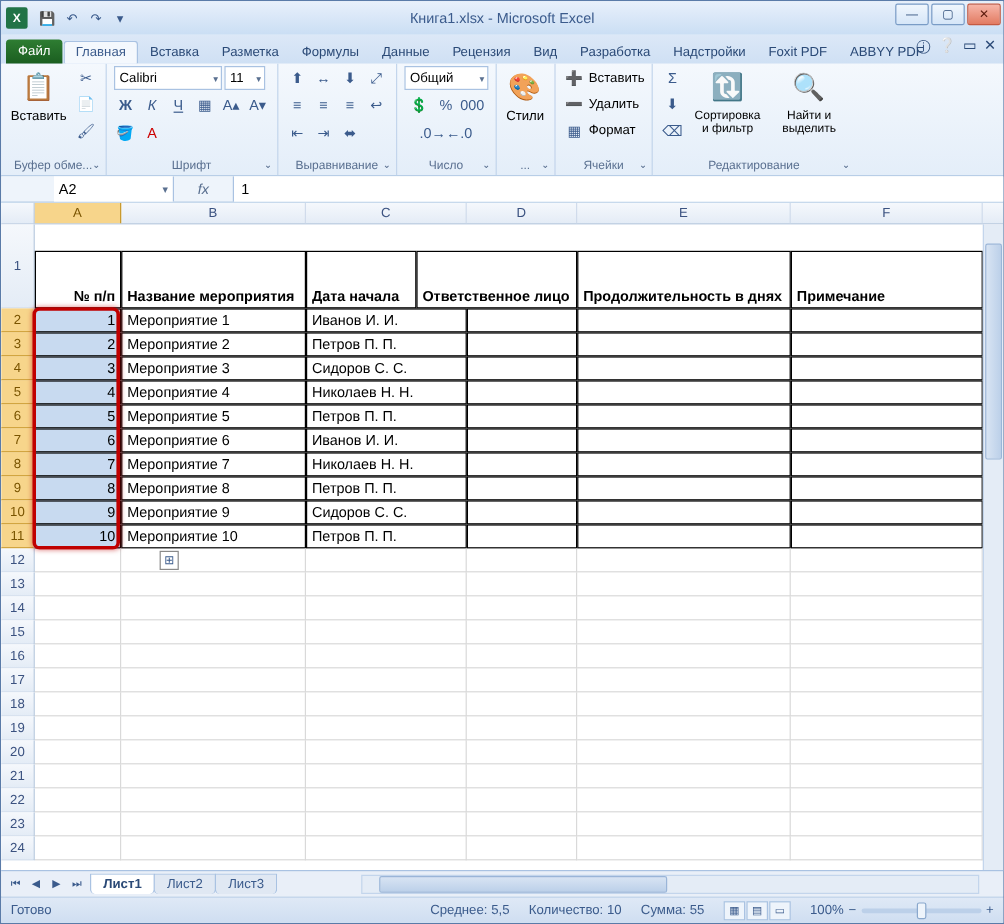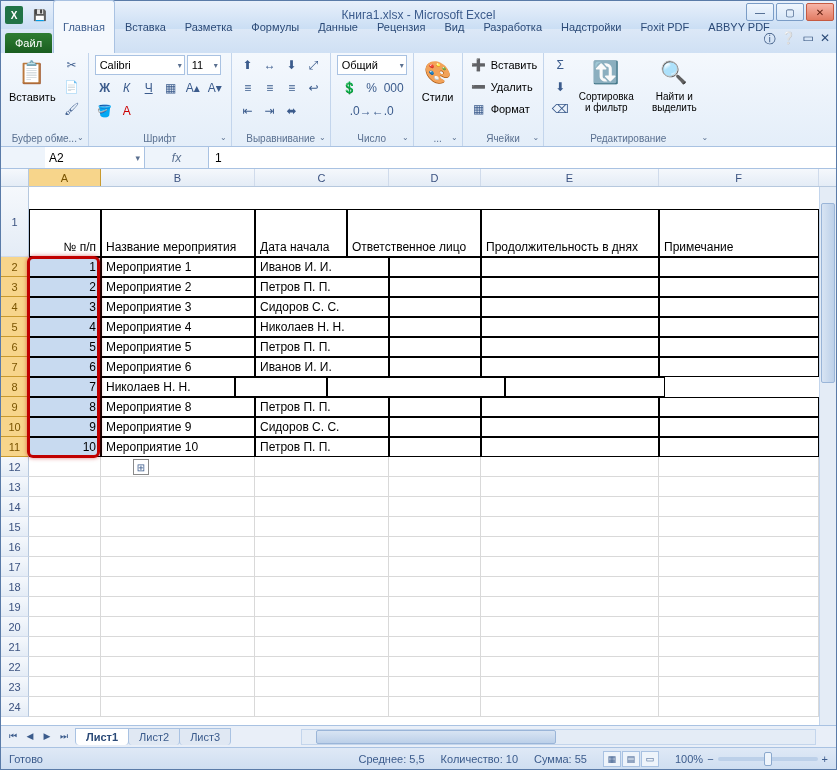--- a/index.html
+++ b/index.html
@@ -12,21 +12,21 @@
 .qat { display: flex; gap: 2px; margin-left: 4px; }
 .qat-btn { width: 18px; height: 18px; display: inline-flex; align-items: center; justify-content: center; font-size: 11px; color: #3b5b8c; }
 .title-text { position: absolute; left: 50%; transform: translateX(-50%); font-size: 12px; }
 .win-ctrl { position: absolute; right: 2px; top: 2px; display: flex; gap: 2px; }
 .win-btn { width: 28px; height: 18px; border: 1px solid #7a9cc6; background: linear-gradient(#f0f6fd,#d6e6f8); border-radius: 2px; display: flex; align-items: center; justify-content: center; font-size: 10px; color: #2b4a77; }
 .win-btn.close { background: linear-gradient(#f7b5a8,#e27b62); border-color: #c55a42; color: #5b1a0c; }
 
 
 .ribbon-tabs { height: 24px; background: linear-gradient(#dce8f7,#cfe0f4); display: flex; align-items: flex-end; font-size: 11px; padding-left: 4px; gap: 1px; position: relative; }
 .file-tab { background: linear-gradient(#2e7d32,#1b5e20); color: #fff; padding: 4px 10px; border-radius: 3px 3px 0 0; font-size: 11px; }
-.tab { padding: 20px 9px; color: #2b4a77; cursor: pointer; border-radius: 3px 3px 0 0; margin-top: 27px; }
+.tab { padding: 3px 9px; color: #2b4a77; cursor: pointer; border-radius: 3px 3px 0 0; margin-top: 27px; }
 .tab.active { background: #f4f8fd; border: 1px solid #a9c2e2; border-bottom: none; color: #3b5b8c; }
 .help-area { position: absolute; right: 6px; top: 2px; display: flex; gap: 6px; font-size: 12px; color: #2b4a77; }
 
 
 .ribbon { height: 94px; background: linear-gradient(#f4f8fd,#e4eef9); border-bottom: 1px solid #a9c2e2; display: flex; font-size: 11px; }
 .group { border-right: 1px solid #c3d5ec; padding: 2px 6px 0 6px; display: flex; flex-direction: column; justify-content: space-between; }
 .group-label { text-align: center; font-size: 10px; color: #5a7090; padding: 1px 0 2px; position: relative; }
 .group-label::after { content: "⌄"; position: absolute; right: -2px; font-size: 8px; color: #5a7090; }
 .group-body { display: flex; align-items: flex-start; gap: 4px; flex: 1; }
 .big-btn { display: flex; flex-direction: column; align-items: center; gap: 2px; padding: 2px; }
@@ -34,40 +34,40 @@
 .btn-stack { display: flex; flex-direction: column; gap: 2px; }
 .sm-btn { width: 20px; height: 20px; display: inline-flex; align-items: center; justify-content: center; font-size: 12px; color: #3b5b8c; }
 .combo { height: 20px; border: 1px solid #a9c2e2; background: #fff; font-size: 11px; padding: 0 14px 0 4px; display: inline-flex; align-items: center; position: relative; }
 .combo::after { content: "▾"; position: absolute; right: 2px; font-size: 8px; color: #5a7090; }
 .row { display: flex; gap: 2px; align-items: center; }
 
 
 .fbar-row { height: 22px; border-bottom: 1px solid #a9c2e2; display: flex; align-items: stretch; background: #eef4fb; font-size: 12px; padding-left: 44px; }
 .namebox { width: 100px; border-right: 1px solid #a9c2e2; display: flex; align-items: center; padding: 0 4px; background: #fff; position: relative; }
 .namebox::after { content: "▾"; position: absolute; right: 4px; color: #5a7090; font-size: 9px; }
-.fx-btns { width: 64px; display: flex; align-items: center; justify-content: center; gap: 4px; border-right: 1px solid #a9c2e2; text-align: center; }
+.fx-btns { width: 50px; display: flex; align-items: center; justify-content: center; gap: 4px; border-right: 1px solid #a9c2e2; text-align: center; }
 .fx-label { font-style: italic; color: #5a7090; }
 .formula-input { flex: 1; background: #fff; padding: 0 6px; display: flex; align-items: center; }
 
 
 .grid-wrap { flex: 1; overflow: hidden; position: relative; background: #fff; }
 .col-headers { display: flex; height: 18px; background: linear-gradient(#f5f8fc,#e4ecf6); border-bottom: 1px solid #b6c8de; }
 .corner { width: 28px; border-right: 1px solid #b6c8de; background: linear-gradient(#f5f8fc,#e4ecf6); }
 .ch { border-right: 1px solid #d0dbeb; text-align: center; font-size: 11px; color: #3b5280; display: flex; align-items: center; justify-content: center; }
 .ch.selcol { background: #f7d58b; color: #7a5400; border-right-color: #c99a2e; }
 .grid-body { display: flex; }
 .row-headers { width: 28px; }
 .rh { height: 20px; border-bottom: 1px solid #d0dbeb; border-right: 1px solid #b6c8de; background: linear-gradient(#f5f8fc,#e4ecf6); text-align: center; font-size: 11px; color: #3b5280; display: flex; align-items: center; justify-content: center; }
 .rh.selrow { background: #f7d58b; color: #7a5400; border-bottom-color: #c99a2e; }
 .rh.tall { height: 70px; }
 .cells { position: relative; }
 .crow { display: flex; height: 20px; }
 .crow.tall { height: 70px; }
 .cell { border-right: 1px solid #d9d9d9; border-bottom: 1px solid #d9d9d9; font-size: 12px; padding: 0 4px; display: flex; align-items: center; overflow: hidden; white-space: nowrap; }
-.cell.hdr { border: 1px solid #000; font-weight: normal; align-items: flex-end; padding-bottom: 2px; margin-top: 22px; }
+.cell.hdr { border: 1px solid #000; font-weight: bold; align-items: flex-end; padding-bottom: 2px; margin-top: 22px; }
 .cell.bord { border: 1px solid #000; }
 .cell.ralign { justify-content: flex-end; }
 .cell.selfill { background: #c8daf0; }
 .sel-outline { position: absolute; border: 3px solid #c00000; border-radius: 6px; pointer-events: none; box-shadow: 0 0 4px rgba(192,0,0,0.5); }
 .autofill-icon { position: absolute; width: 16px; height: 16px; border: 1px solid #8a8a8a; background: #fff; font-size: 10px; display: flex; align-items: center; justify-content: center; color: #3b5b8c; }
 
 
 .sheet-row { height: 22px; background: #e9eff8; border-top: 1px solid #a9c2e2; display: flex; align-items: center; font-size: 11px; position: relative; }
 .sheet-nav { display: flex; gap: 1px; padding: 0 4px; }
 .sheet-nav span { width: 16px; text-align: center; color: #3b5b8c; font-size: 9px; }
@@ -357,20 +357,21 @@
           <div class="crow">
             <div class="cell cA bord ralign selfill">6</div>
             <div class="cell cB bord">Мероприятие 6</div>
             <div class="cell cC bord">Иванов И. И.</div>
             <div class="cell cD bord"></div>
             <div class="cell cE bord"></div>
             <div class="cell cF bord"></div>
           </div>
           <div class="crow">
             <div class="cell cA bord ralign selfill">7</div>
+            <div class="cell cB bord">Мероприятие 7</div>
             <div class="cell cC bord">Николаев Н. Н.</div>
             <div class="cell cD bord"></div>
             <div class="cell cE bord"></div>
             <div class="cell cF bord"></div>
           </div>
           <div class="crow">
             <div class="cell cA bord ralign selfill">8</div>
             <div class="cell cB bord">Мероприятие 8</div>
             <div class="cell cC bord">Петров П. П.</div>
             <div class="cell cD bord"></div>

